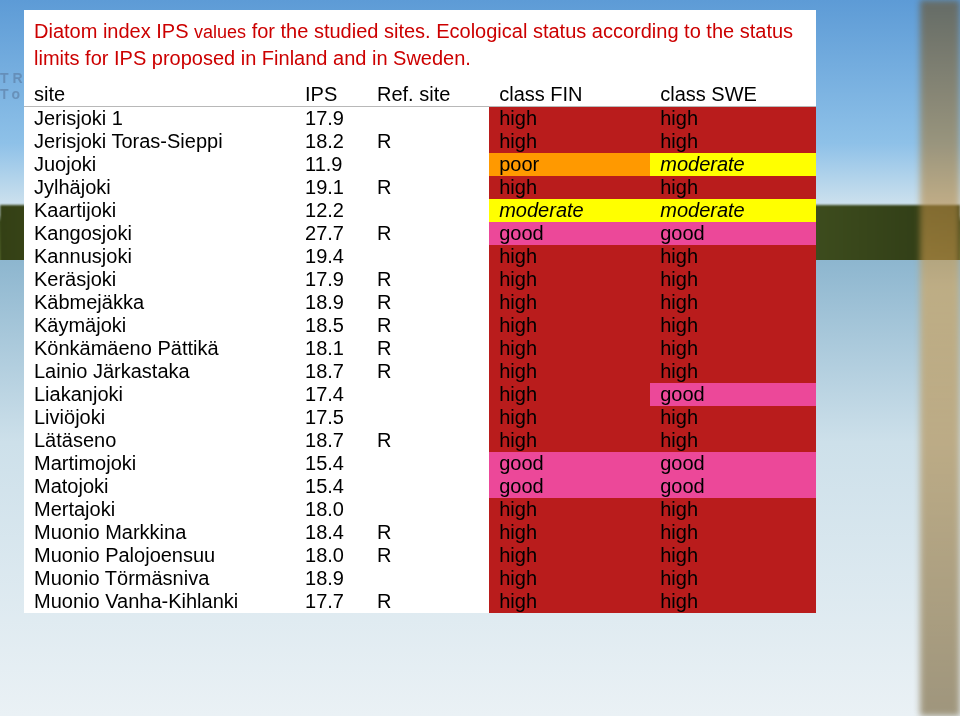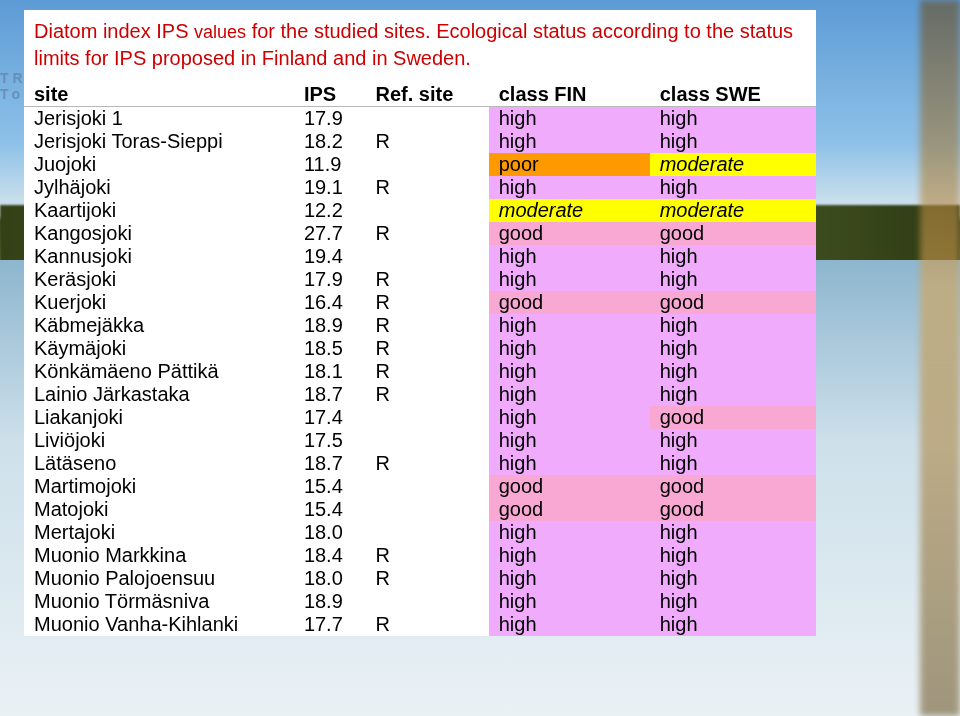--- a/index.html
+++ b/index.html
@@ -64,32 +64,32 @@
     color: #000;
   }
   th, td {
     text-align: left;
     padding: 0 10px;
     height: 22px;
     font-weight: normal;
     white-space: nowrap;
   }
   th {
-    font-weight: bold;
+    font-weight: normal;
     border-bottom: 1px solid rgba(0,0,0,0.15);
     height: 24px;
   }
   col.site  { width: 300px; }
   col.ips   { width: 80px; }
   col.ref   { width: 140px; }
   col.fin   { width: 196px; }
   col.swe   { width: 196px; }
 
-  .c-high     { background: #f0abfc; }
-  .c-good     { background: #f9a8d4; }
+  .c-high     { background: #b91c1c; }
+  .c-good     { background: #ec4899; }
   .c-moderate { background: #ffff00; font-style: italic; }
   .c-poor     { background: #ff9900; margin-left: 20px; }
 </style>
 </head>
 <body>
 
 <div class="bg">
   <div class="hill"></div>
   <div class="water"></div>
   <div class="rightbar"></div>
@@ -172,27 +172,20 @@
           <td class="c-high">high</td>
         </tr>
         <tr>
           <td>Keräsjoki</td>
           <td>17.9</td>
           <td>R</td>
           <td class="c-high">high</td>
           <td class="c-high">high</td>
         </tr>
         <tr>
-          <td>Kuerjoki</td>
-          <td>16.4</td>
-          <td>R</td>
-          <td class="c-good">good</td>
-          <td class="c-good">good</td>
-        </tr>
-        <tr>
           <td>Käbmejäkka</td>
           <td>18.9</td>
           <td>R</td>
           <td class="c-high">high</td>
           <td class="c-high">high</td>
         </tr>
         <tr>
           <td>Käymäjoki</td>
           <td>18.5</td>
           <td>R</td>

